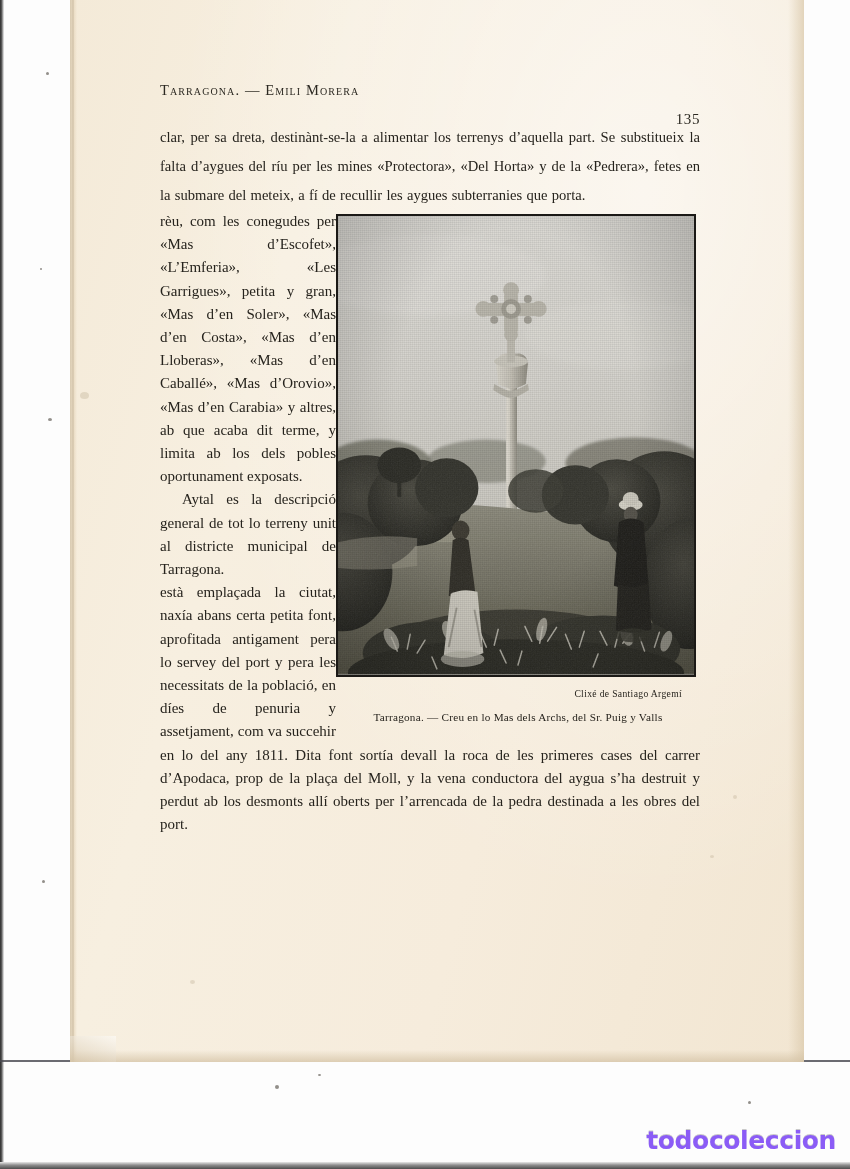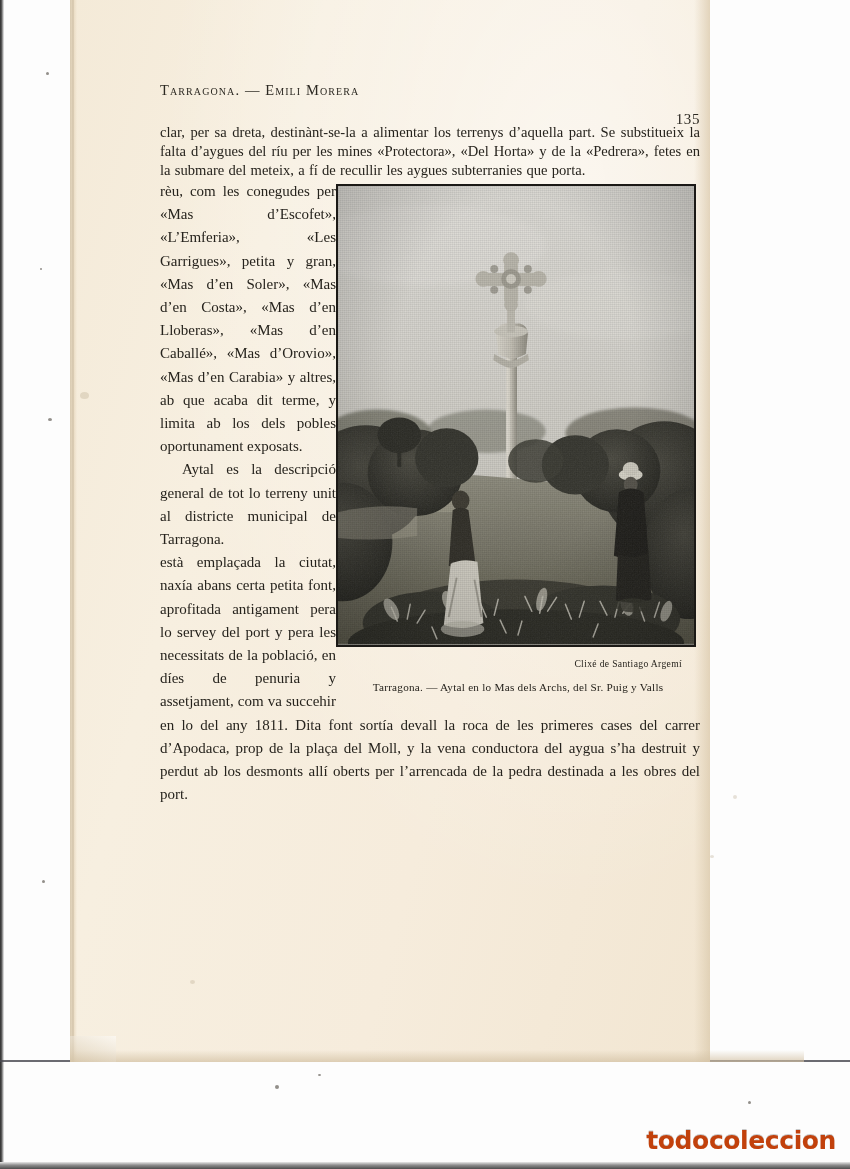--- a/index.html
+++ b/index.html
@@ -39,21 +39,21 @@
     width: 850px; height: 2px;
     background: #4a4a52;
     opacity: .82;
   }
 
   
   #page-leaf {
     position: absolute;
     left: 70px;
     top: 0px;
-    width: 640px;
+    width: 734px;
     height: 1062px;
     background:
       radial-gradient(ellipse at 78% 18%, rgba(255,255,255,.55) 0%, rgba(255,255,255,0) 58%),
       linear-gradient(105deg, #f4ead8 0%, #f7efe0 28%, #f6ecdc 62%, #f2e6d2 100%);
     box-shadow: 0 0 0 0 rgba(0,0,0,0);
   }
   #leaf-left-deckle {
     position: absolute;
     left: 0; top: 0;
     width: 7px; height: 1062px;
@@ -117,21 +117,21 @@
     position: absolute;
     right: 0; top: 1px;
     font-size: 15px;
     letter-spacing: .6px;
     color: #2c2922;
     margin-top: 28px;
   }
 
   .para {
     font-size: 14.6px;
-    line-height: 19px;
+    line-height: 29px;
     text-align: justify;
     color: #26231d;
     margin: 0;
     word-spacing: .6px;
   }
   .para.indent { text-indent: 26px; }
 
   
   #photo-float {
     float: right;
@@ -204,21 +204,21 @@
 
   
   #watermark {
     position: absolute;
     right: 14px;
     bottom: 14px;
     font-family: "DejaVu Sans", sans-serif;
     font-weight: bold;
     font-size: 25px;
     letter-spacing: -.4px;
-    color: #c2410c;
+    color: #8b5cf6;
     text-shadow: 0 1px 0 #ffffff, 0 -1px 0 #c9c9c9;
     z-index: 40;
   }
 
   .speck {
     position: absolute;
     background: #3a352c;
     border-radius: 50%;
     opacity: .55;
   }
@@ -431,21 +431,21 @@
             <path d="M0,330 q40,-10 80,-4 l0,28 q-42,6 -80,2 z" fill="#a3a091" opacity=".45"></path>
 
             <rect x="0" y="0" width="360" height="463" filter="url(#grainy)" fill="none" opacity=".5"></rect>
           </svg>
           <div id="halftone"></div>
           <div id="photo-vignette"></div>
         </div>
 
         <figcaption>
           <div class="caption" id="photo-credit">Clixé de Santiago Argemí</div>
-          <div class="caption" id="photo-caption">Tarragona. — Aytal en lo Mas dels Archs, del Sr. Puig y Valls</div>
+          <div class="caption" id="photo-caption">Tarragona. — Creu en lo Mas dels Archs, del Sr. Puig y Valls</div>
         </figcaption>
       </figure>
     </div>
 
     <div id="wrap-column">
       <p>rèu, com les conegudes per «Mas d’Escofet», «L’Emferia», «Les Garrigues», petita y gran, «Mas d’en Soler», «Mas d’en Costa», «Mas d’en Lloberas», «Mas d’en Caballé», «Mas d’Orovio», «Mas d’en Carabia» y altres, ab que acaba dit terme, y limita ab los dels pobles oportunament exposats.</p>
       <p class="indent">Aytal es la descripció general de tot lo terreny unit al districte municipal de Tarragona.</p>
       <p>està emplaçada la ciutat, naxía abans certa petita font, aprofitada antigament pera lo servey del port y pera les necessitats de la població, en díes de penuria y assetjament, com va succehir en lo del any 1811. Dita font sortía devall la roca de les primeres cases del carrer d’Apodaca, prop de la plaça del Moll, y la vena conductora del aygua s’ha destruit y perdut ab los desmonts allí oberts per l’arrencada de la pedra destinada a les obres del port.</p>
     </div>
 

